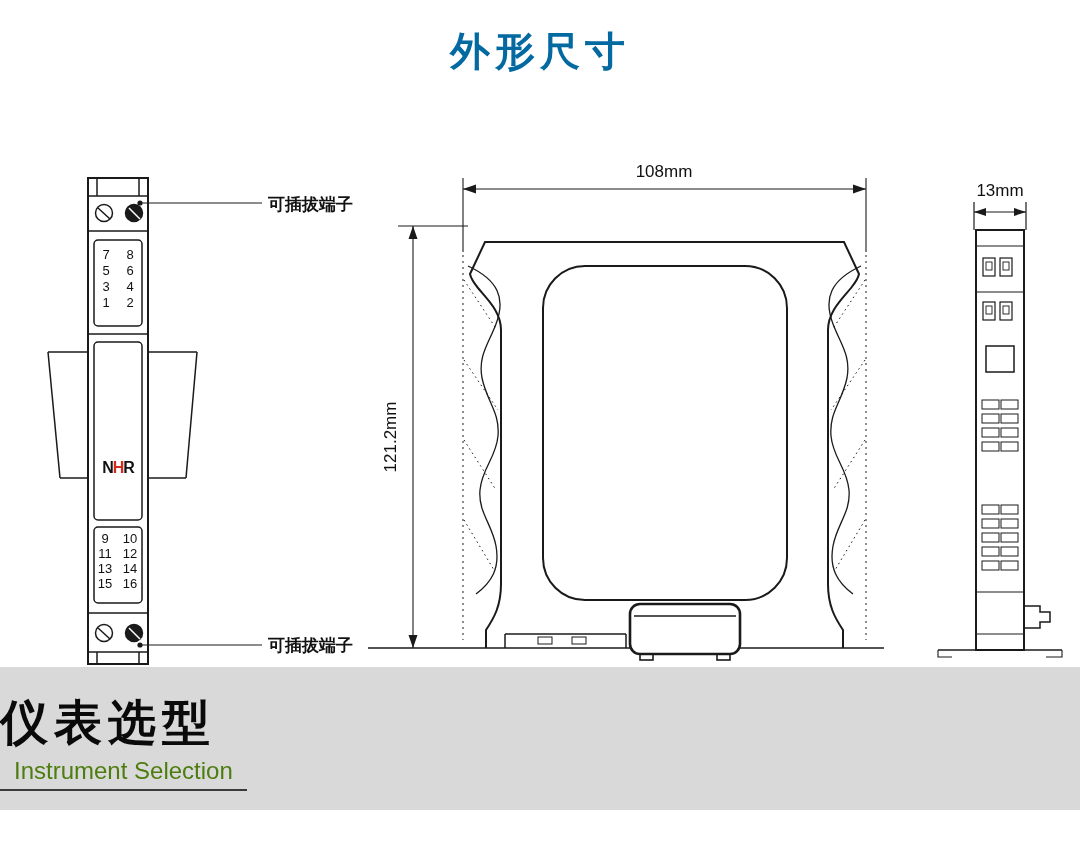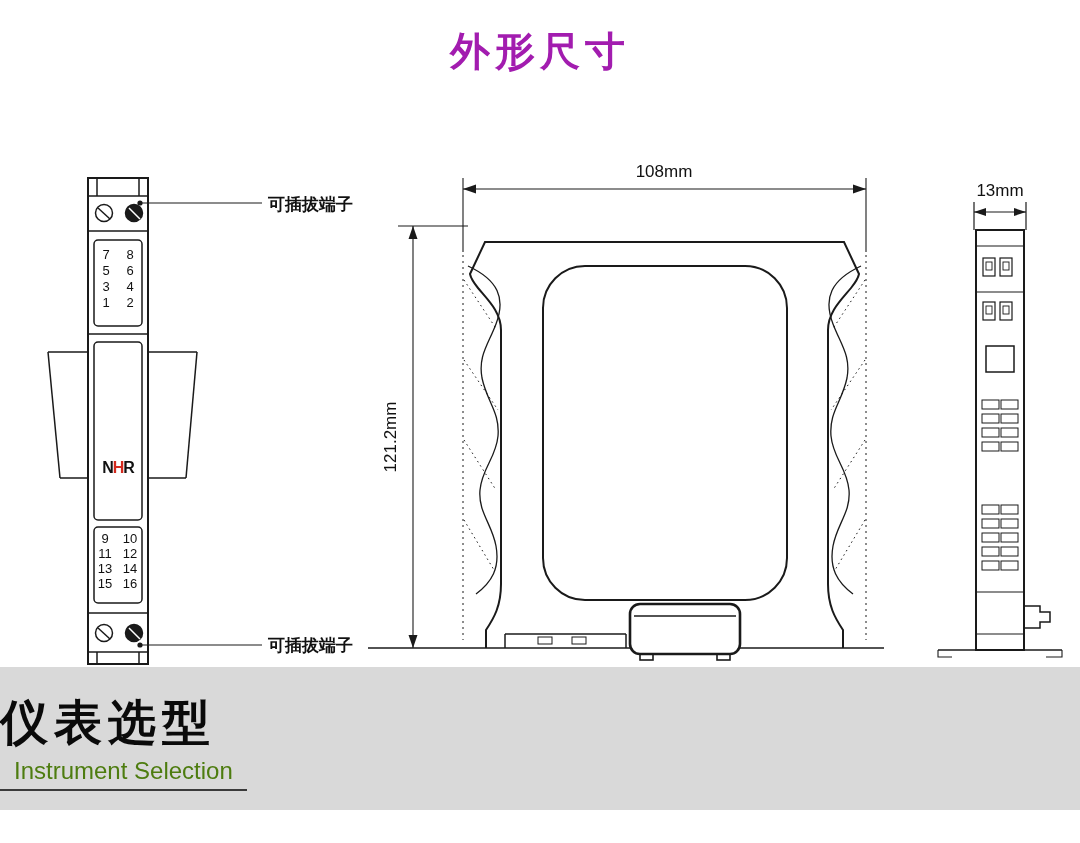--- a/index.html
+++ b/index.html
@@ -7,21 +7,21 @@
     position:relative;
     width:1080px;height:843px;
     background:#ffffff;
     font-family:"Liberation Sans", sans-serif;
     overflow:hidden;
   }
   .page-title{
     position:absolute;top:24px;left:0;width:100%;
     text-align:center;
     font-size:40px;font-weight:700;letter-spacing:5px;
-    color:#a21caf;
+    color:#0369a1;
   }
   .drawing{position:absolute;top:0;left:0;}
   .banner{
     position:absolute;left:0;top:667px;width:1080px;height:143px;
     background:#d9d9d9;
     text-align:left;
   }
   .banner-title{
     margin-top:24px;
     font-size:48px;font-weight:700;letter-spacing:6px;color:#0a0a0a;

